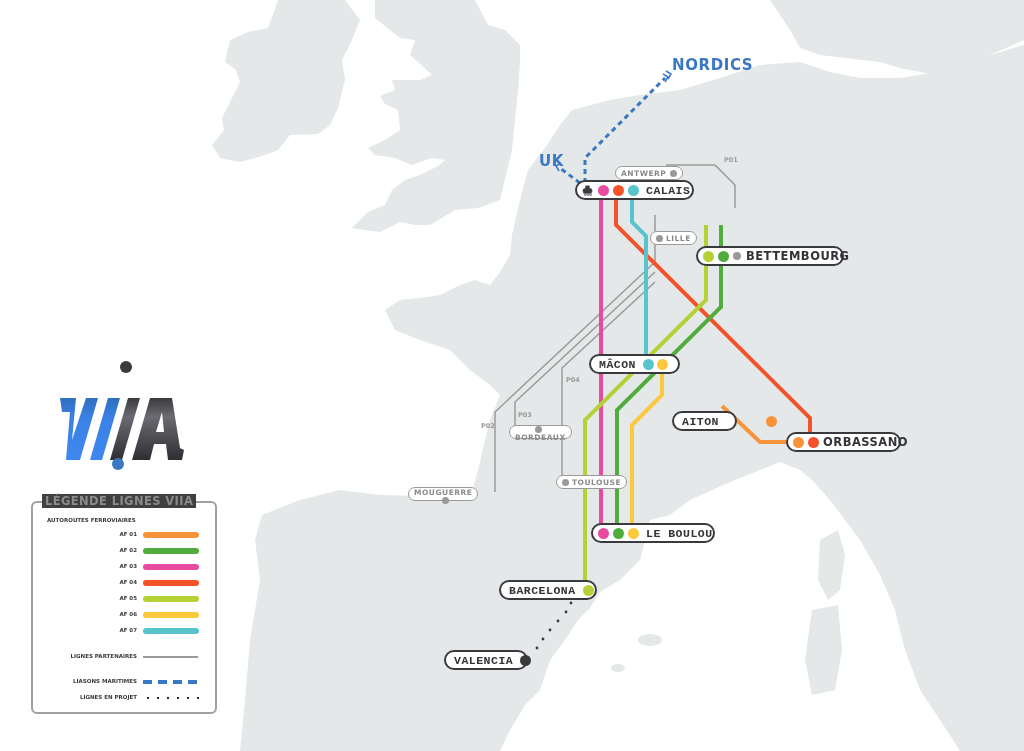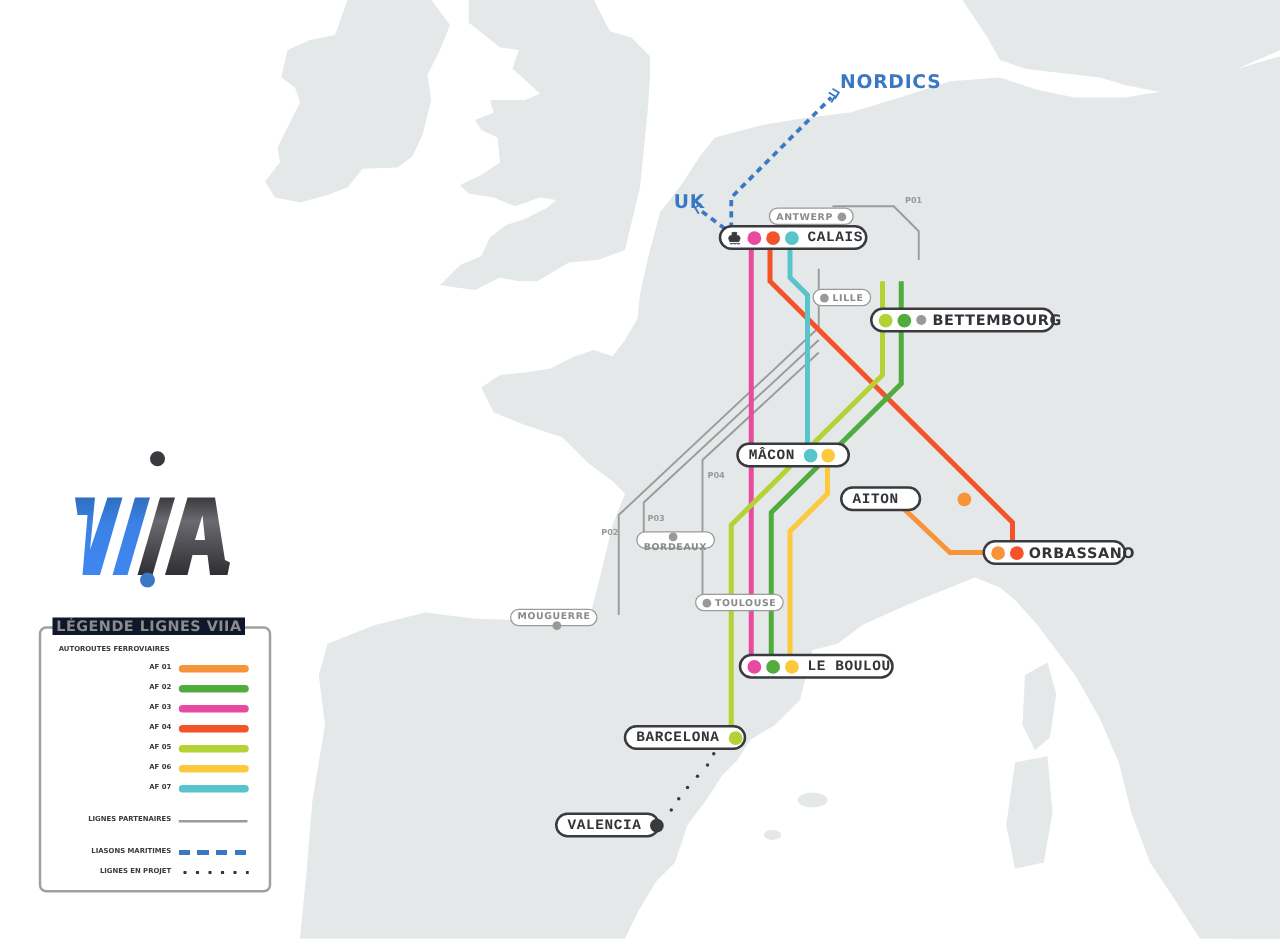--- a/index.html
+++ b/index.html
@@ -20,21 +20,21 @@
              color:#8a8a8a; letter-spacing:0.5px; white-space:nowrap; }
   .partner .pdot { width:7px; height:7px; border-radius:50%; background:#999; display:inline-block; flex:none; }
   .partner .pdot.l { margin-right:3px; }
   .partner .pdot.r { margin-left:4px; }
   .plabel { position:absolute; font-size:6.5px; color:#9a9a9a; font-weight:bold; }
   .sea-label { position:absolute; font-size:15px; font-weight:bold; color:#3b78c4; letter-spacing:0.6px; }
   .ship-icon { width:11px; height:11px; margin-right:5px; display:inline-block; flex:none; }
 
   #legend { position:absolute; left:31px; top:501px; width:186px; height:213px; box-sizing:border-box;
             border:2px solid #a0a0a0; border-radius:6px; background:#fff; }
-  #legend .title { position:absolute; left:9px; top:-9px; background:#0f172a; padding:0 3px; font-size:11.5px;
+  #legend .title { position:absolute; left:9px; top:-9px; background:#404040; padding:0 3px; font-size:11.5px;
                    font-weight:bold; color:#8c8c8c; letter-spacing:0.4px; }
   #legend .section { position:absolute; left:14px; top:14px; font-size:5.5px; font-weight:bold; color:#3a3a3e; }
   .lrow { position:absolute; left:0; width:186px; height:10px; }
   .lrow .lab { position:absolute; right:82px; top:1px; font-size:5.5px; font-weight:bold; color:#3a3a3e; white-space:nowrap; }
   .lrow .swatch { position:absolute; left:110px; top:2px; width:56px; height:6px; border-radius:3px; }
   .lrow .thin { position:absolute; left:110px; top:4px; width:55px; height:2px; background:#9a9a9a; }
   .lrow .dash { position:absolute; left:110px; top:3px; width:56px; height:4px;
                 background:repeating-linear-gradient(90deg,#3b78c4 0 9px, transparent 9px 15px); }
   .lrow .dots { position:absolute; left:110px; top:3px; width:56px; height:4px;
                 background:radial-gradient(circle,#333 1.2px, transparent 1.6px) 0 0/10px 4px repeat-x; }
@@ -160,21 +160,21 @@
   <span class="sdot"></span>
   <span>BETTEMBOURG</span>
 </div>
 
 <div class="station right-dots" style="left:589px; top:354px; width:91px;">
   <span class="name">MÂCON</span>
   <span class="dot" style="background:#58c4cc"></span>
   <span class="dot" style="background:#fcc83c"></span>
 </div>
 
-<div class="station right-dots" style="left:672px; top:389px; width:65px;gap:40px;">
+<div class="station right-dots" style="left:672px; top:411px; width:65px;gap:40px;">
   <span class="name">AITON</span>
   <span class="dot" style="background:#f7943a"></span>
 </div>
 
 <div class="station" style="left:786px; top:432px; width:115px;">
   <span class="dot" style="background:#f7943a"></span>
   <span class="dot" style="background:#f4532a"></span>
   <span>ORBASSANO</span>
 </div>
 

